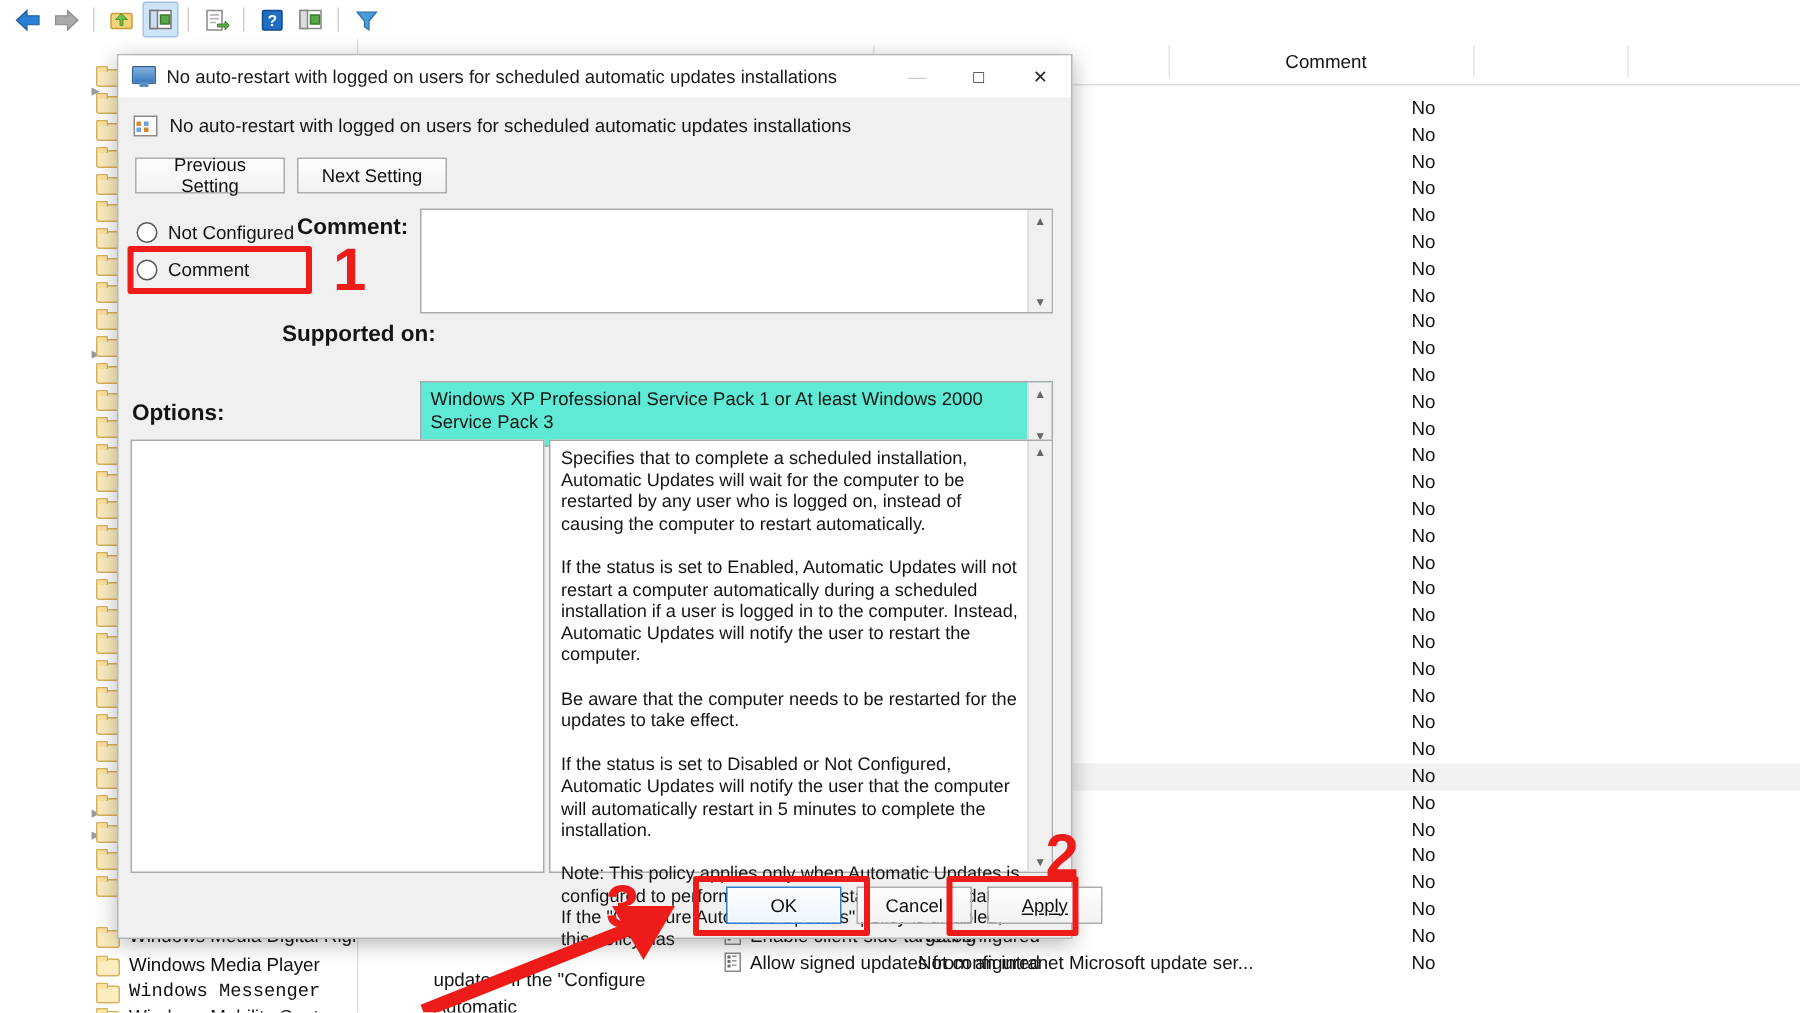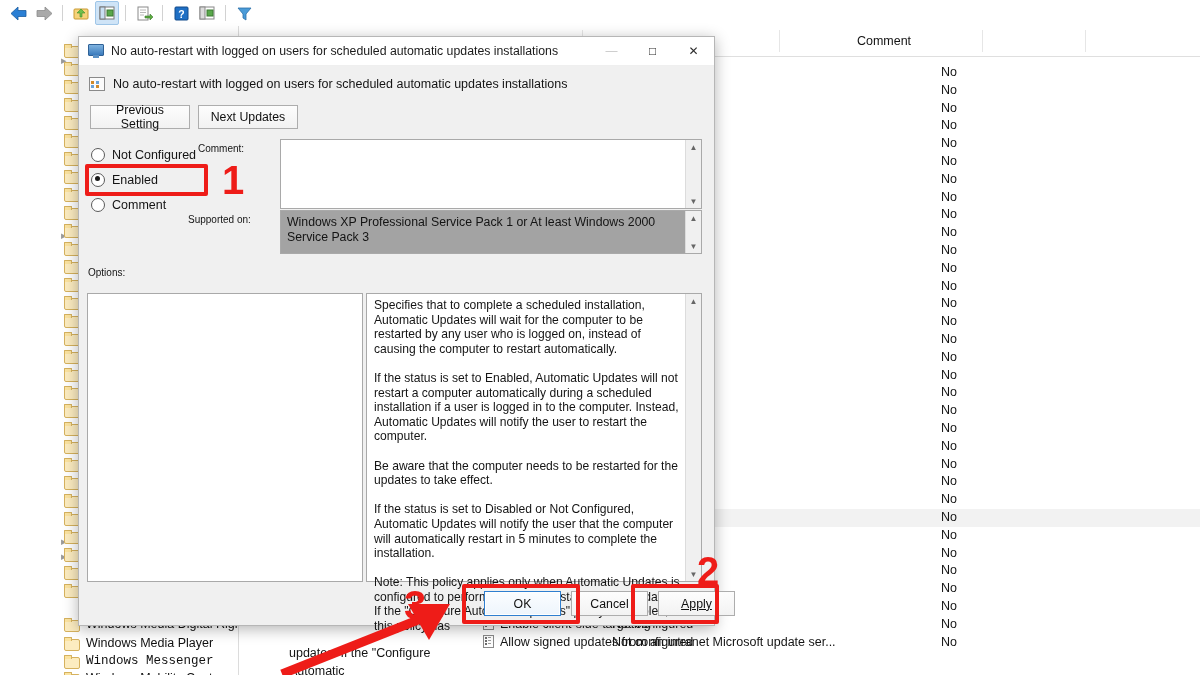--- a/index.html
+++ b/index.html
@@ -58,23 +58,23 @@
   .sub-icon:before{content:"";position:absolute;left:0;top:0;width:14px;height:12px;border:1px solid #8a8a8a;background:#fbfbfb;}
   .sub-icon:after{content:"";position:absolute;left:2px;top:4px;width:3px;height:3px;background:#d08a2a;box-shadow:5px 0 0 #6aa3d8,0 4px 0 #6aa3d8,5px 4px 0 #d08a2a;}
   .sub-text{font-size:12.5px;color:#141414;}
   .btn{background:linear-gradient(#fdfdfd,#f2f2f2);border:1px solid #adadad;font-size:12.3px;color:#101010;display:flex;align-items:center;justify-content:center;font-family:inherit;}
   .btn u{text-decoration:underline;}
   .nav-btn{position:absolute;height:24px;}
   .radios{position:absolute;left:12px;top:105px;width:180px;}
   .radio-row{display:flex;align-items:center;height:25px;font-size:12.5px;color:#141414;}
   .rb{width:12px;height:12px;border:1px solid #5a5a5a;border-radius:50%;background:#fff;margin-right:7px;position:relative;flex:0 0 auto;}
   .rb.on:after{content:"";position:absolute;left:2.5px;top:2.5px;width:5px;height:5px;border-radius:50%;background:#1a1a1a;}
-  .lbl{position:absolute;font-size:10px;color:#141414;}
+  .lbl{position:absolute;font-size:15px;color:#141414;font-weight:bold;}
   .field{position:absolute;background:#ffffff;border:1px solid #a9a9a9;}
-  .field.ro{background:#a3a3a3;}
+  .field.ro{background:#5eead4;margin-top:44px;}
   .fscroll{position:absolute;right:0;top:0;width:15px;height:100%;background:#f0f0f0;border-left:1px solid #dcdcdc;}
   .fs-up,.fs-dn{position:absolute;left:0;width:15px;height:14px;display:flex;align-items:center;justify-content:center;font-size:8px;color:#666;}
   .fs-up{top:0;} .fs-dn{bottom:0;}
   .field-text{position:absolute;left:6px;top:4px;right:20px;font-size:12.3px;color:#141414;line-height:15px;}
   .help-text{position:absolute;left:7px;top:4px;right:20px;font-size:12.1px;color:#141414;line-height:14.6px;white-space:pre-line;}
   .bottom-btn{position:absolute;height:25px;width:77px;}
   .bottom-btn.focus{border:1px solid #2f7fd0;box-shadow:inset 0 0 0 1px #ffffff;background:linear-gradient(#fbfdff,#eef5fc);}
   
   .ann-box{position:absolute;border:4px solid #ee1c18;border-radius:2px;}
   .ann-num{position:absolute;color:#ee1c18;font-weight:bold;font-family:"Liberation Sans",sans-serif;line-height:1;}
@@ -400,30 +400,26 @@
       <span class="wbtn">✕</span>
     </span>
   </div>
 
   <div class="dlg-sub">
     <span class="sub-icon"></span>
     <span class="sub-text">No auto-restart with logged on users for scheduled automatic updates installations</span>
   </div>
 
   <button class="btn nav-btn" style="left:11px;top:68px;width:100px;">Previous Setting</button>
-  <button class="btn nav-btn" style="left:119px;top:68px;width:100px;">Next Updates</button>
+  <button class="btn nav-btn" style="left:119px;top:68px;width:100px;">Next Setting</button>
 
   <div class="radios">
     <div class="radio-row">
       <span class="rb"></span>
       <span>Not Configured</span>
-    </div>
-    <div class="radio-row">
-      <span class="rb on"></span>
-      <span>Enabled</span>
     </div>
     <div class="radio-row">
       <span class="rb"></span>
       <span>Comment</span>
     </div>
   </div>
 
   <div class="lbl" style="left:119px;top:106px;">Comment:</div>
   <div class="field" style="left:201px;top:102px;width:420px;height:68px;">
     <div class="field-text"></div>

